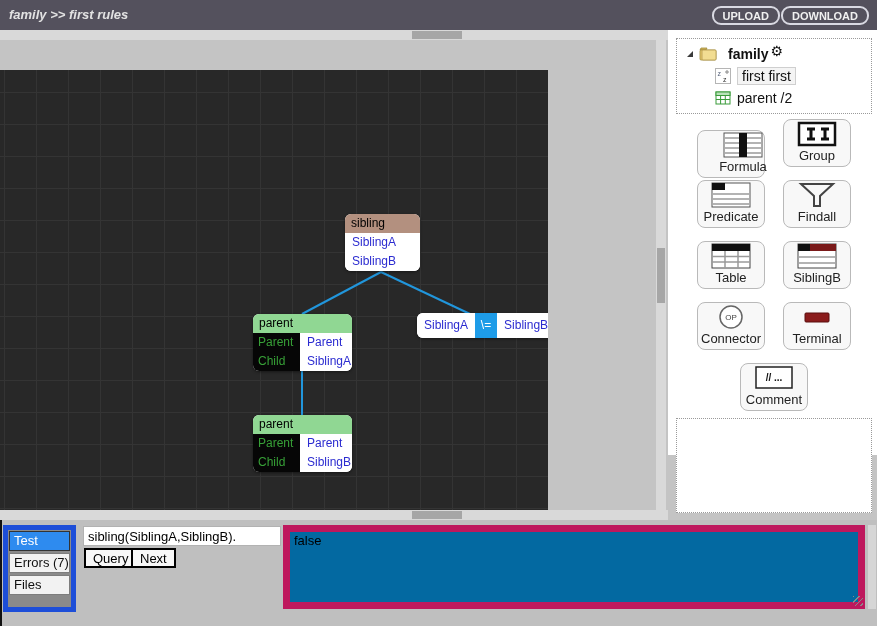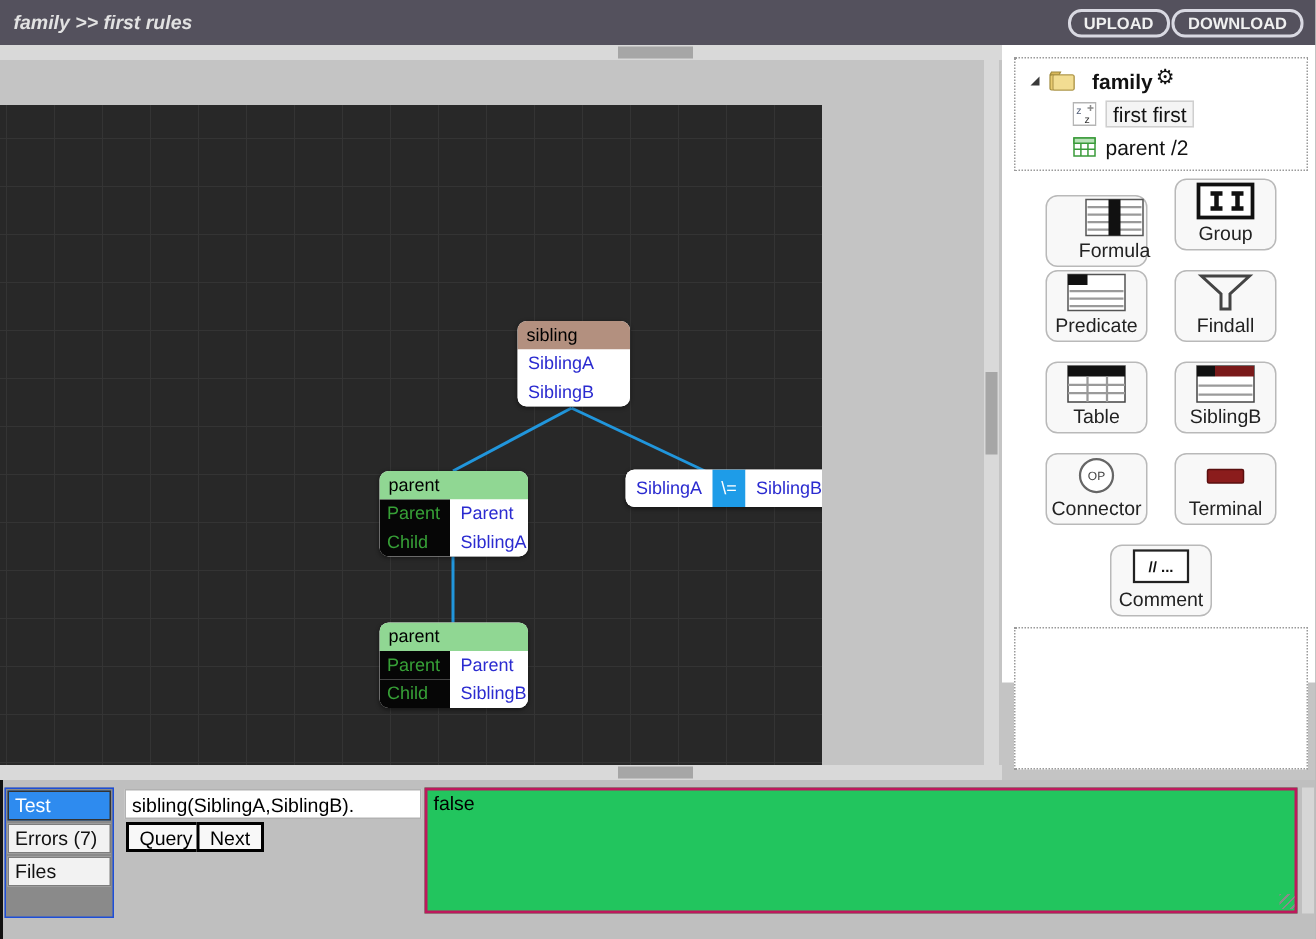--- a/index.html
+++ b/index.html
@@ -64,32 +64,32 @@
             border-radius:8px; display:flex; flex-direction:column; align-items:center;
             justify-content:flex-end; padding-bottom:3px; cursor:pointer; }
   .palbtn .ico { flex:1; display:flex; align-items:center; justify-content:center; }
   .palbtn .plabel { font-size:13px; color:#222; line-height:15px; }
   #whitebox { position:absolute; left:8px; top:388px; width:196px; height:95px; background:#fff; border:1px dotted #9a9a9a; }
 
   
   #bottompanel { position:absolute; left:0; top:520px; width:877px; height:106px; background:#bfbfbf; }
   #bp-leftedge { position:absolute; left:0; top:0; width:2px; height:106px; background:#111; }
   #tabbox { position:absolute; left:3px; top:5px; width:73px; height:87px; background:#8a8a8a;
-            border:1px solid #1d4ed8; display:flex; flex-direction:column; gap:2px; padding:1px; }
+            border:5px solid #1d4ed8; display:flex; flex-direction:column; gap:2px; padding:1px; }
   .tab { height:20px; line-height:18px; font-size:13px; padding-left:4px; border:1px solid #7d7d7d;
          background:#f2f2f2; color:#111; cursor:pointer; }
   .tab.active { background:#2e8bef; color:#fff; border-color:#333; }
   #query-input { position:absolute; left:83px; top:6px; width:198px; height:20px; border:1px solid #b2b2b2;
                  font-size:13px; font-family:"Liberation Sans",sans-serif; padding:0 4px; background:#fff; }
   .qbtn { position:absolute; top:28px; height:20px; background:#f8f8f8; border:2px solid #000;
           font-size:13px; font-family:"Liberation Sans",sans-serif; padding:0 7px; cursor:pointer; }
   #query-btn { left:84px; }
   #next-btn { left:131px; }
   #output-wrap { position:absolute; left:283px; top:5px; width:582px; height:84px; }
-  #output-area { width:582px; height:84px; resize:none; border:2px solid #be185d; background:#22c55e;
+  #output-area { width:582px; height:84px; resize:none; border:7px solid #be185d; background:#0369a1;
                  font-size:13px; font-family:"Liberation Sans",sans-serif; padding:1px 4px; color:#000; }
   #resize-grip { position:absolute; right:2px; bottom:3px; width:10px; height:10px; cursor:nwse-resize;
                  background:repeating-linear-gradient(135deg,#8a8a8a 0 1px,transparent 1px 4px); }
   #out-strip { position:absolute; left:868px; top:5px; width:8px; height:84px; background:#d6d6d6; }
 </style>
 </head>
 <body>
 
 <div id="root">
 

